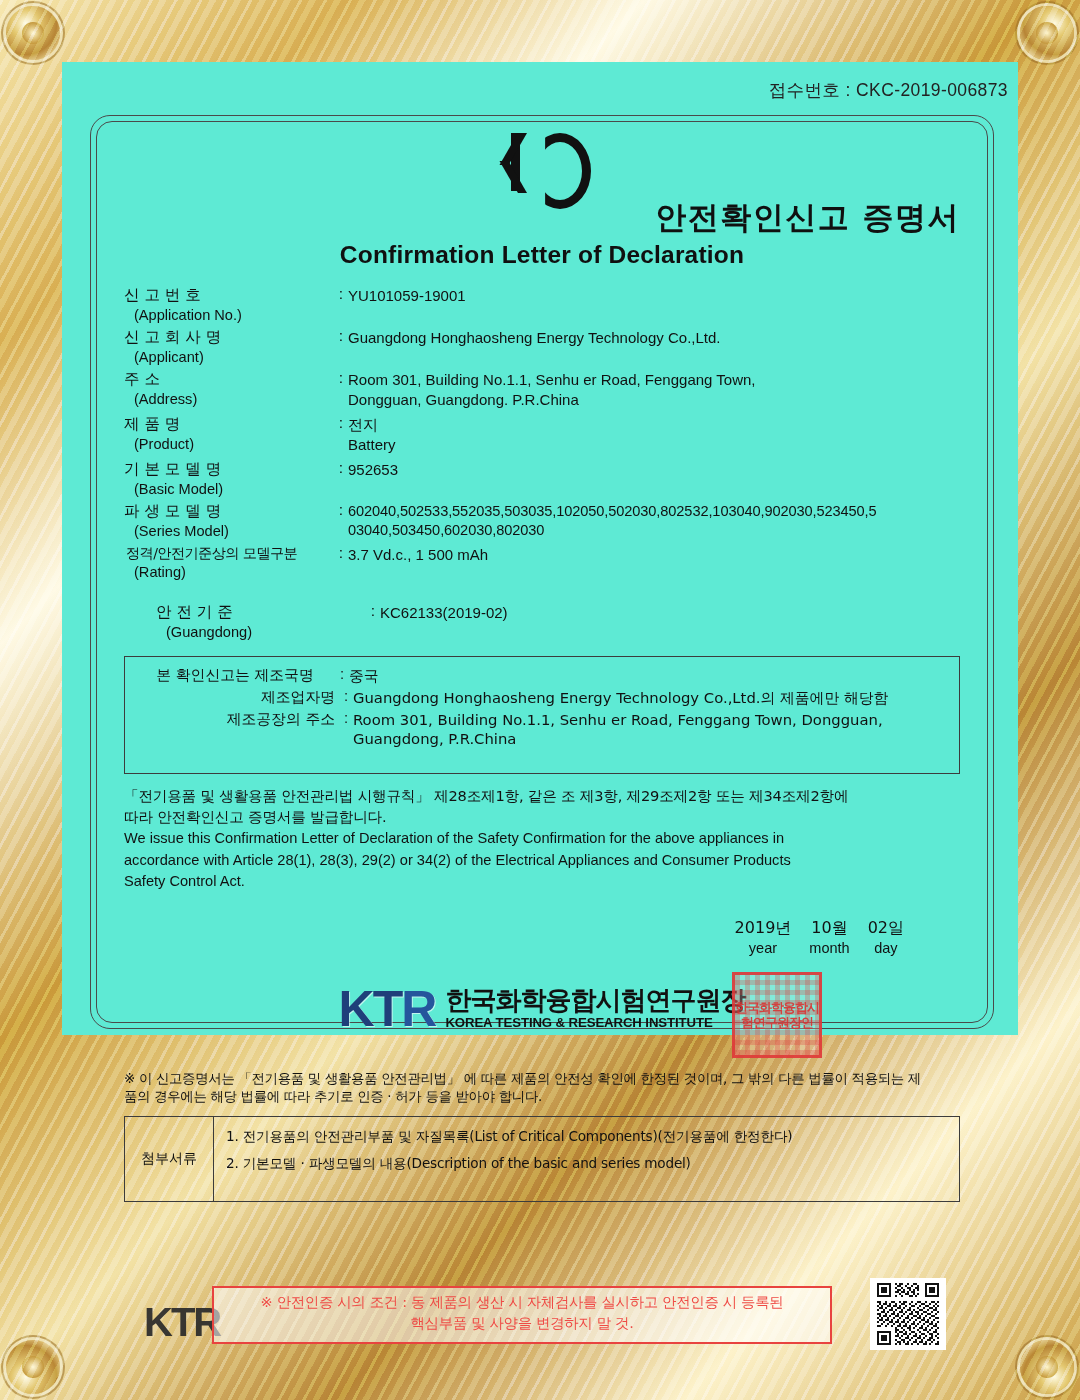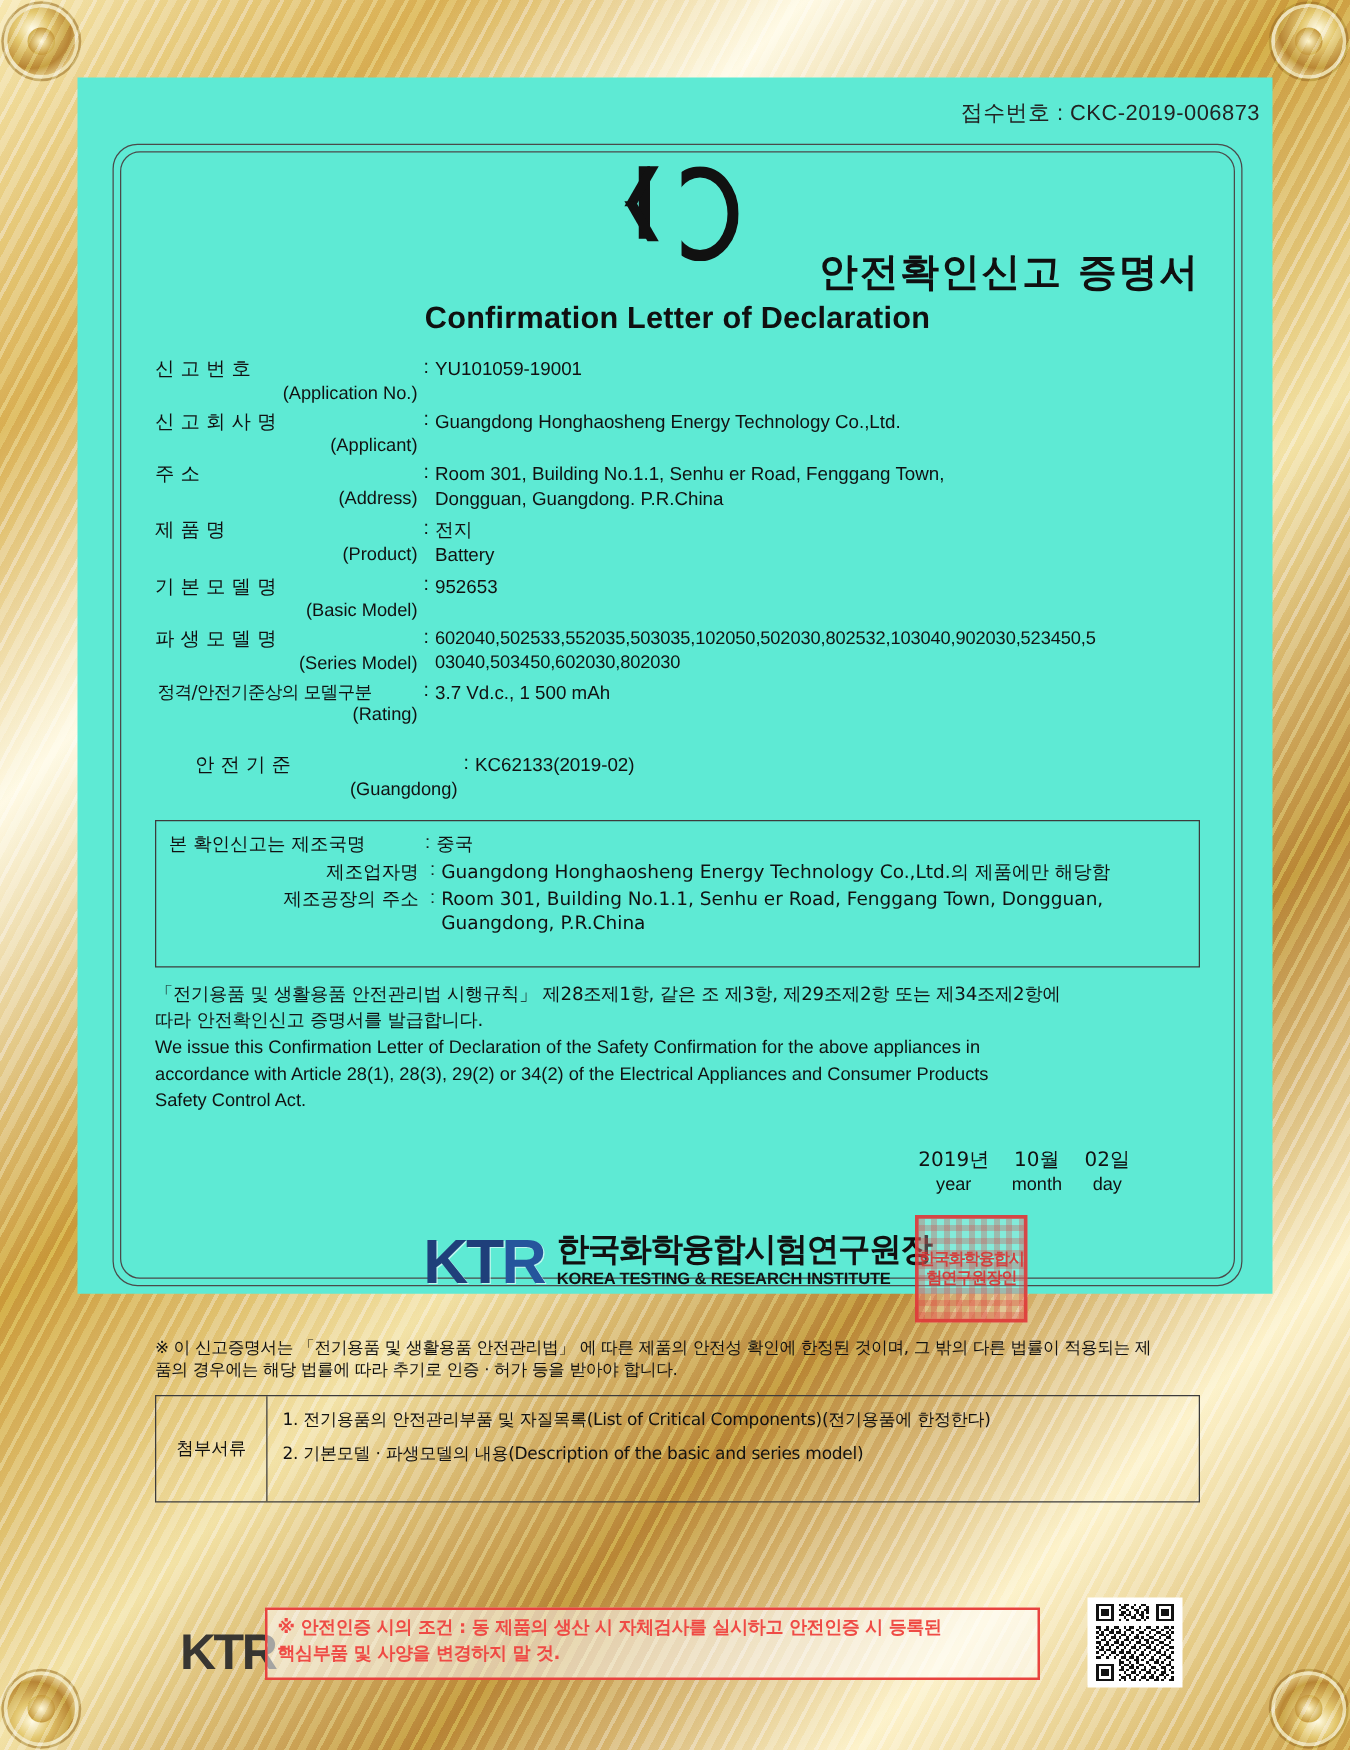--- a/index.html
+++ b/index.html
@@ -110,36 +110,36 @@
   .fields{margin-top:16px;}
   .frow{display:flex;align-items:flex-start;margin-bottom:4px;}
   .flabel{width:210px;flex:0 0 210px;}
   .flabel .ko{
     display:flex;justify-content:space-between;font-size:15.5px;color:#111;
     font-family:"DejaVu Sans","Liberation Sans",sans-serif;
     padding-right:2px;letter-spacing:0;
   }
   .flabel .ko.tight{display:block;text-align:left;padding-left:2px;font-size:14.2px;letter-spacing:-.6px;}
   .flabel .en{font-size:14.6px;text-align:center;margin-top:1px;color:#111;}
-  .flabel .en.ind{text-align:right;padding-left:10px;}
+  .flabel .en.ind{text-align:left;padding-left:10px;}
   .colon{width:14px;flex:0 0 14px;font-size:15.5px;text-align:center;color:#111;}
   .fval{flex:1;font-size:15px;line-height:20px;color:#111;padding-top:1px;}
   .fval .l2{display:block;}
   .fval.small{font-size:14.6px;line-height:19px;letter-spacing:-.1px;}
 
   
   .mfr-box{
     border:1.3px solid #3c3c3c;
     margin-top:16px;
     padding:9px 10px 14px 10px;
     min-height:118px;box-sizing:border-box;
   }
   .mrow{display:flex;align-items:flex-start;margin-bottom:3px;}
   .mlabel{font-size:14.8px;color:#111;white-space:nowrap;
-          font-family:"DejaVu Sans","Liberation Sans",sans-serif;}
+          font-family:"DejaVu Sans","Liberation Sans",sans-serif;text-align:center;}
   .mlabel.a{width:200px;flex:0 0 200px;}
   .mlabel.b{width:200px;flex:0 0 200px;text-align:right;padding-right:4px;}
   .mcolon{width:14px;flex:0 0 14px;text-align:center;font-size:14.8px;}
   .mval{flex:1;font-size:14.8px;line-height:19px;color:#111;
         font-family:"DejaVu Sans","Liberation Sans",sans-serif;}
 
   
   .legal{margin-top:12px;font-size:14.6px;line-height:20.5px;color:#111;}
   .legal .ko{font-family:"DejaVu Sans","Liberation Sans",sans-serif;letter-spacing:-.2px;}
   .legal .en{margin-top:1px;}
@@ -189,22 +189,23 @@
             font-family:"DejaVu Sans","Liberation Sans",sans-serif;letter-spacing:-.2px;}
 
   
   .bottom-strip{position:absolute;left:62px;right:62px;bottom:30px;height:96px;}
   .wm-ktr{position:absolute;left:82px;top:28px;font-size:40px;font-weight:700;
           letter-spacing:-2px;color:#2a2a2a;line-height:1;opacity:.92;}
   .warn-box{
     position:absolute;left:150px;top:12px;width:620px;height:58px;
     border:2px solid #e8433f;box-sizing:border-box;padding:4px 8px;
     color:#ef4b45;font-size:14.4px;line-height:21px;letter-spacing:-.3px;
-    font-family:"DejaVu Sans","Liberation Sans",sans-serif;font-weight:700;
+    font-family:"DejaVu Sans","Liberation Sans",sans-serif;font-weight:400;
     background:rgba(255,255,255,.55);
+    text-align:center;
   }
   .qr{position:absolute;right:72px;top:4px;width:76px;height:72px;
       background:#fff;padding:3px;box-sizing:border-box;}
   .qr svg{display:block;}
 </style>
 </head>
 <body>
 
 <div class="gold-frame">
   <div class="corner c-tl">

